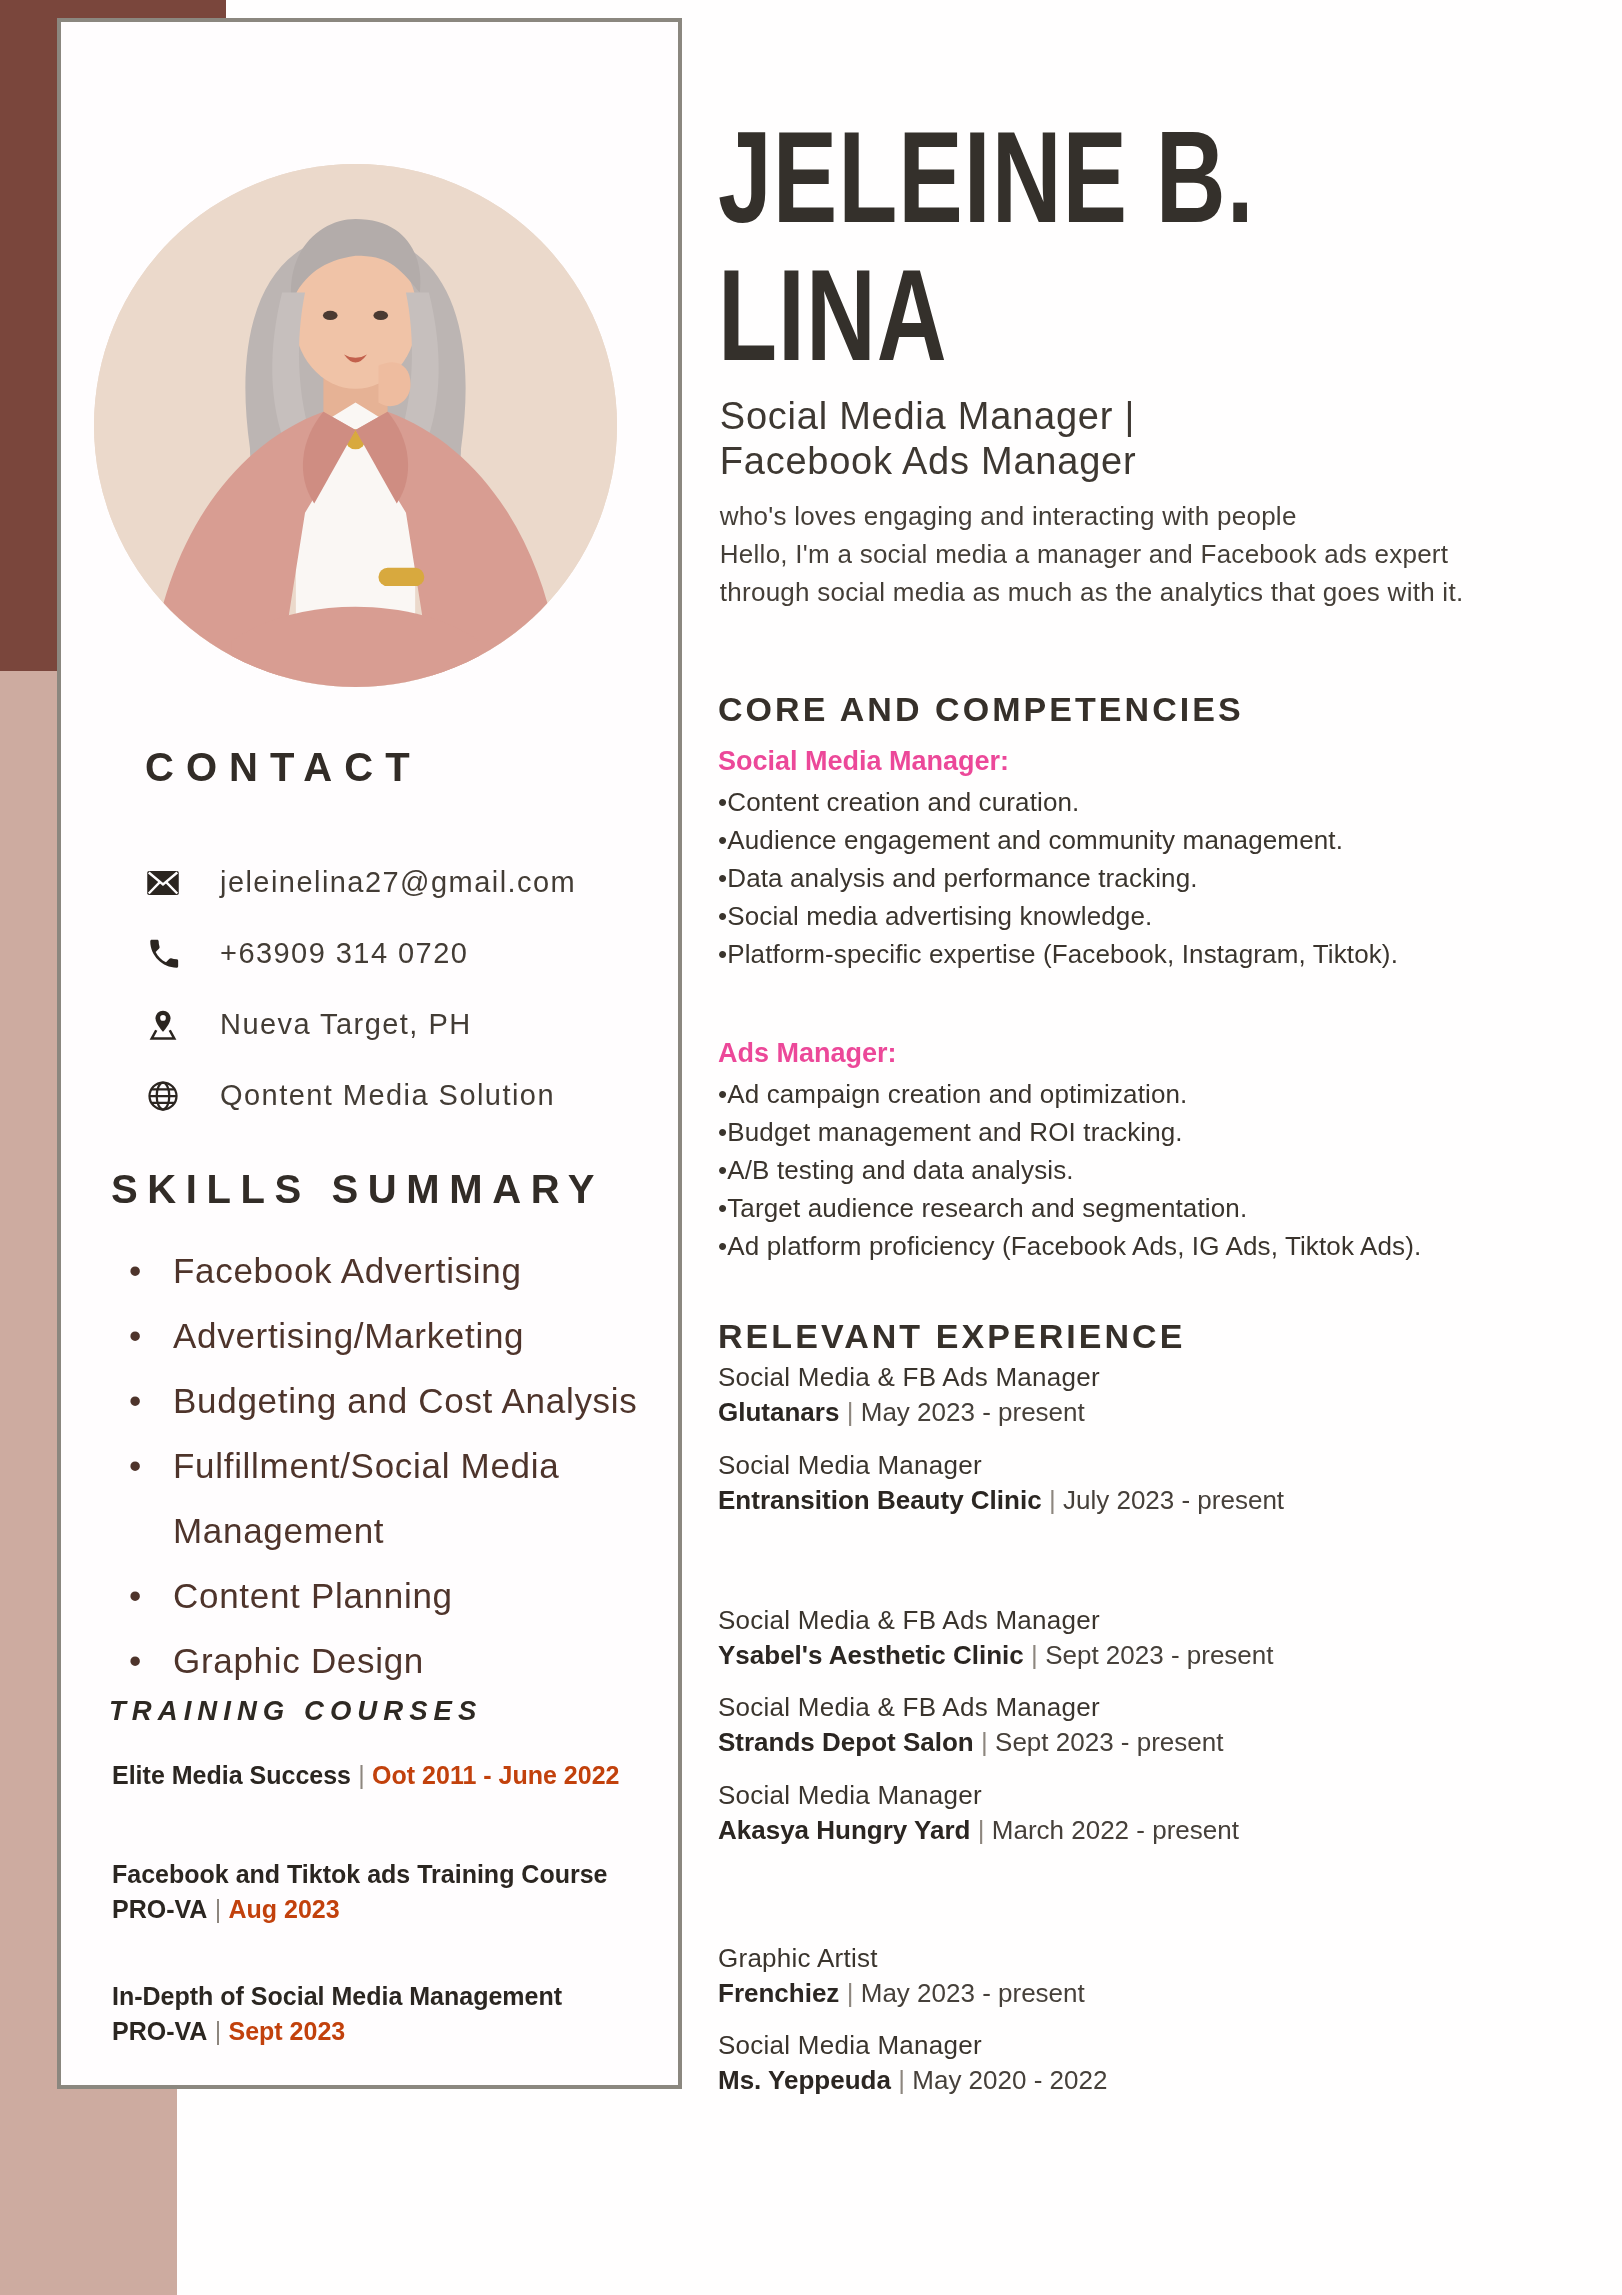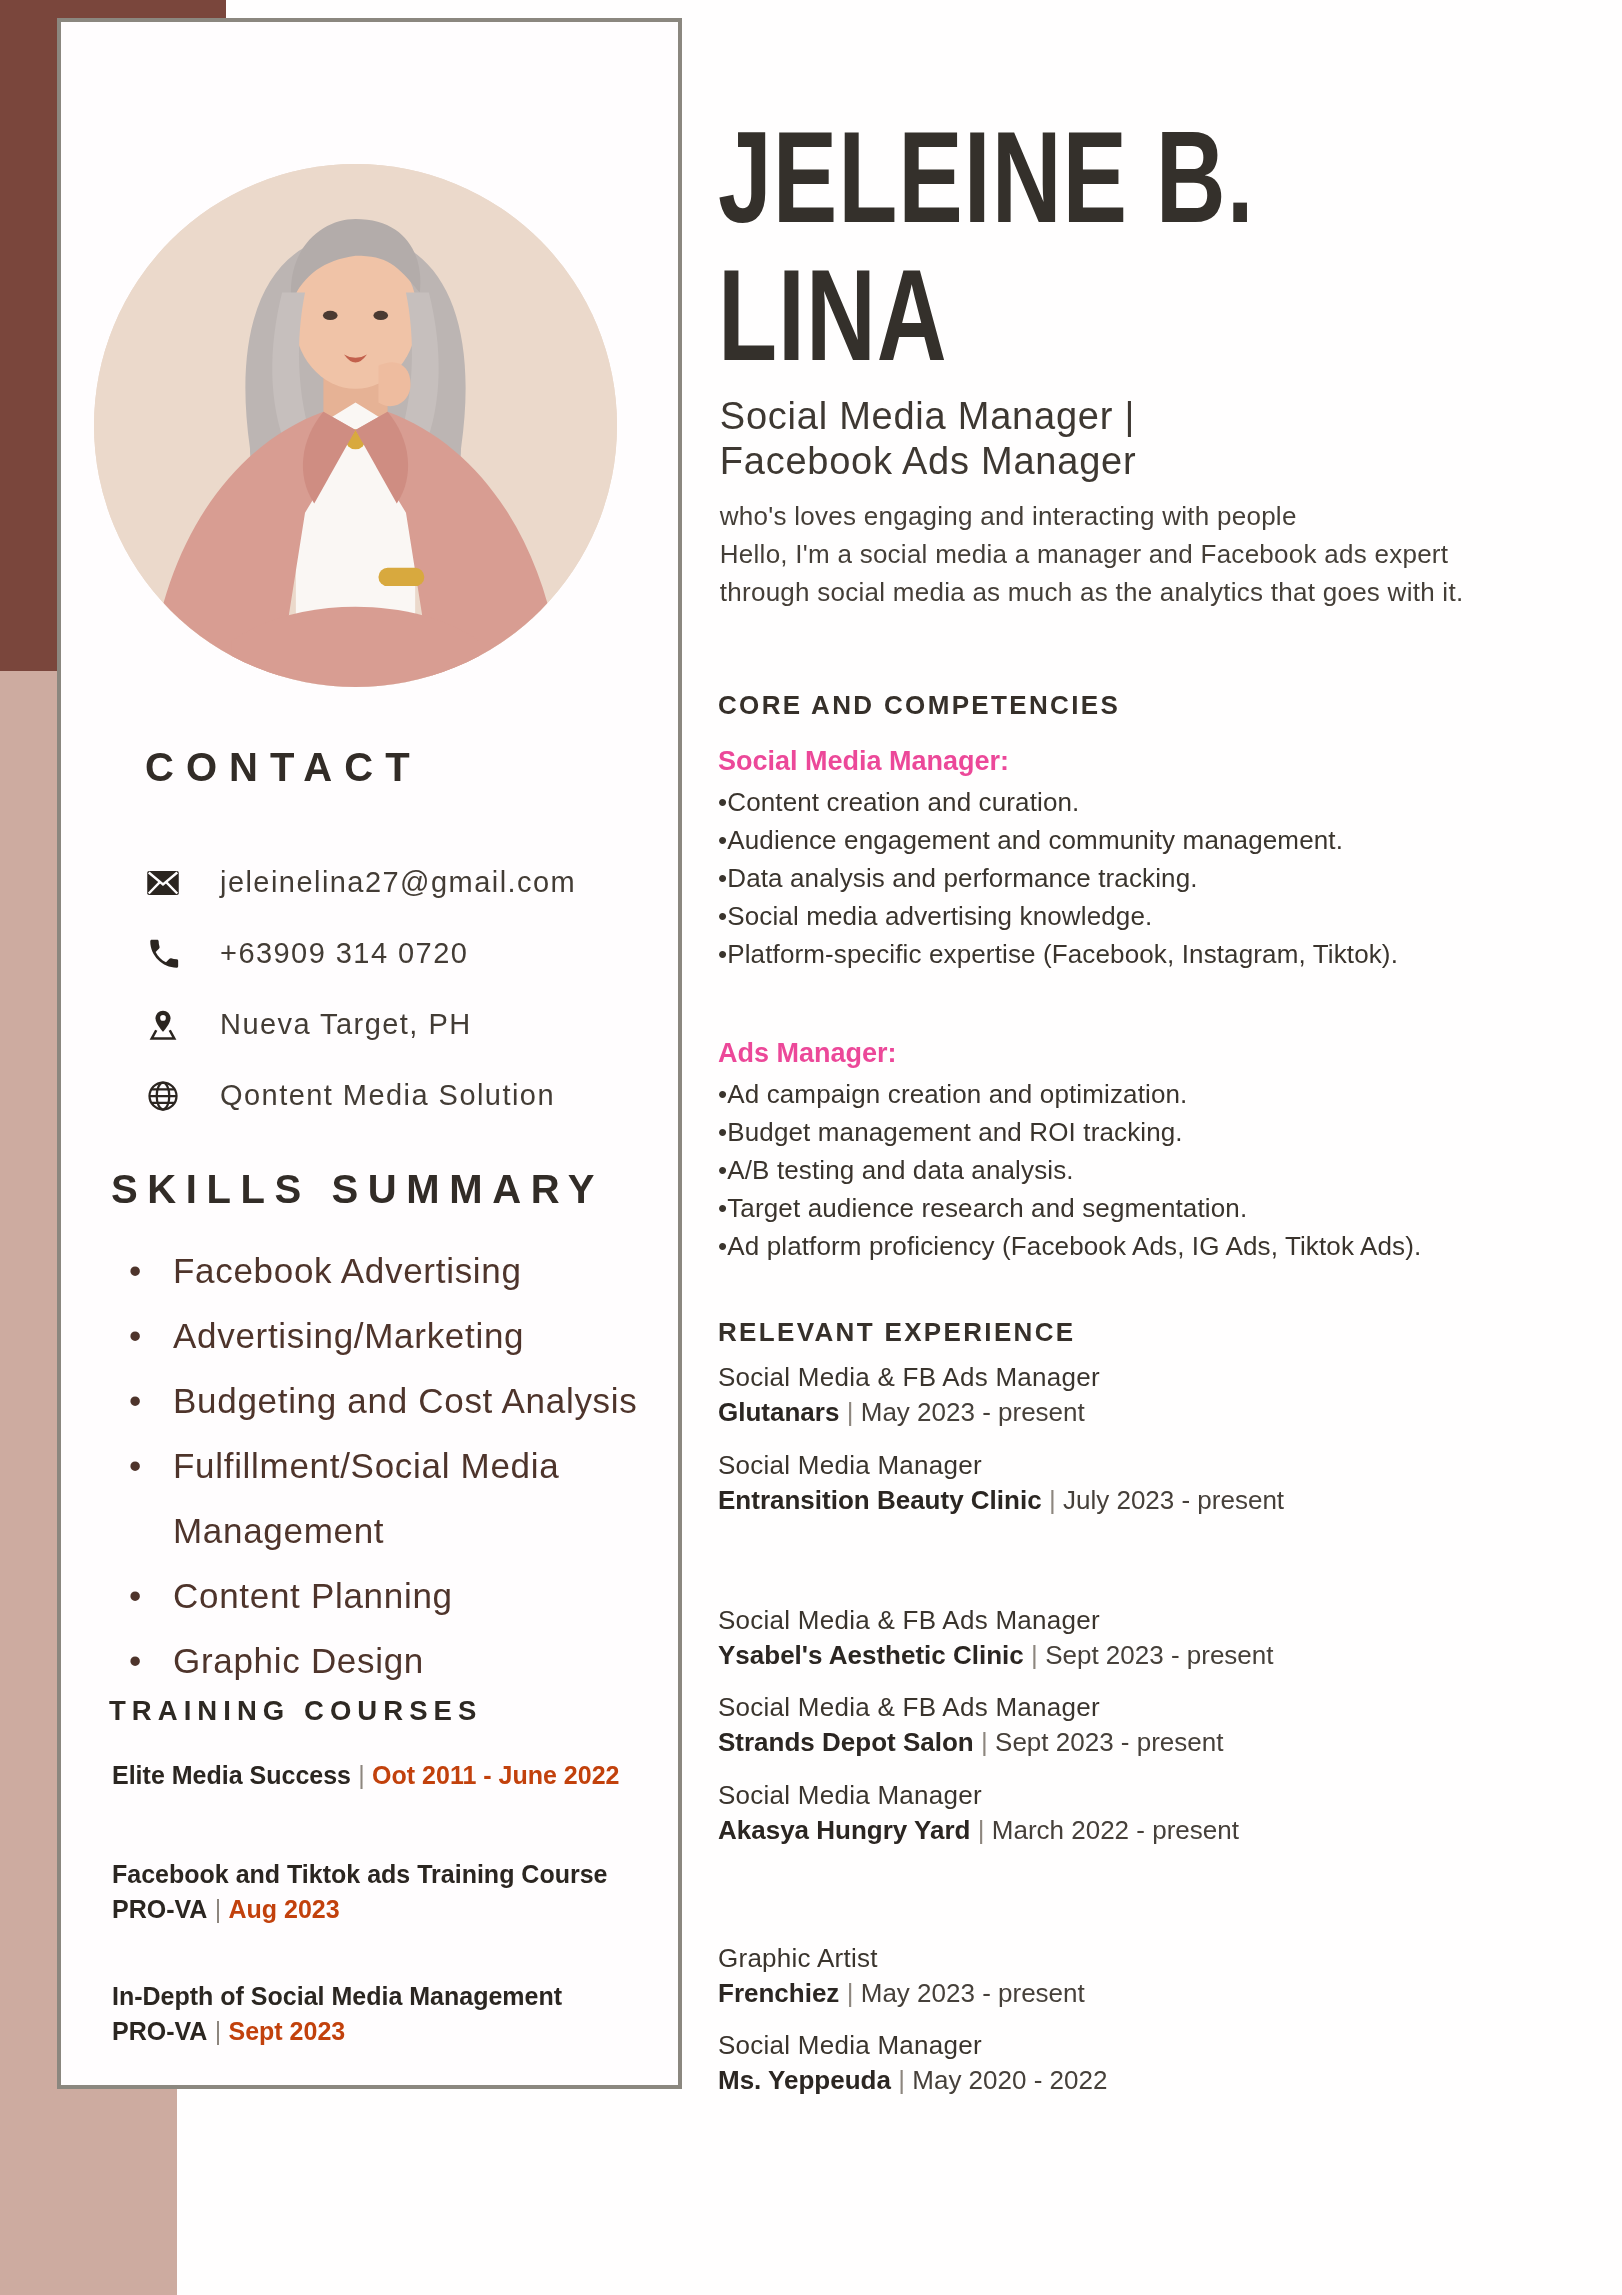--- a/index.html
+++ b/index.html
@@ -35,42 +35,42 @@
   .c-icon svg{width:36px;height:36px;display:block;}
   .c-text{font-size:29px;color:#433c35;letter-spacing:.05em;white-space:nowrap;}
 
   .skills-heading{top:1145px;left:50px;letter-spacing:.24em;}
   .skills-list{position:absolute;left:68px;top:1216px;width:546px;}
   .skill{display:flex;font-size:35px;line-height:65px;color:#4e342b;letter-spacing:.02em;}
   .sk-dot{flex:0 0 44px;color:#4e342b;}
 
   .train-heading{
     position:absolute;left:48px;top:1673px;
-    font-size:27.5px;font-weight:600;letter-spacing:.22em;color:#2e2923;white-space:nowrap;
+    font-size:27.5px;font-weight:600;letter-spacing:.22em;color:#2e2923;white-space:nowrap;font-style:italic;
   }
   .train-entry{position:absolute;left:51px;width:569px;}
   .t1{top:1736px;} .t2{top:1835px;} .t3{top:1957px;}
   .train-entry div{font-size:25px;line-height:35px;white-space:nowrap;}
   .tr-title,.tr-org{font-weight:700;color:#2b2621;}
   .tr-sep{color:#8d867e;padding:0 7.3px;font-weight:400;}
   .tr-date{font-weight:700;color:#c2410c;}
 
   
   .main-col{position:absolute;left:718px;top:0;width:886px;}
   .name{
     position:absolute;top:108px;left:0;width:1217px;
     font-size:129px;line-height:138px;font-weight:600;color:#34302b;letter-spacing:.01em;
     transform:scaleX(.75);transform-origin:0 0;white-space:nowrap;
   }
   .subtitle{position:absolute;top:394px;left:1.8px;font-size:38px;line-height:45px;color:#3e3832;letter-spacing:.02em;}
   .intro{position:absolute;top:497px;left:1.8px;font-size:26px;line-height:38px;color:#443e37;letter-spacing:.01em;white-space:nowrap;}
 
   .main-heading{
     position:absolute;left:0;
-    font-size:26px;font-weight:600;letter-spacing:.09em;color:#36302a;white-space:nowrap;
+    font-size:34px;font-weight:600;letter-spacing:.09em;color:#36302a;white-space:nowrap;
   }
   .core-heading{top:690px;}
   .xp-heading{top:1317px;}
 
   .comp-group{position:absolute;left:0;width:886px;}
   .g1{top:745px;} .g2{top:1037px;}
   .group-title{font-size:27px;font-weight:700;color:#ec4899;line-height:32px;margin-bottom:6.4px;}
   .g-bullet{font-size:26px;line-height:38px;color:#3a342d;white-space:nowrap;letter-spacing:.005em;}
 
   .xp-entry{position:absolute;left:0;width:886px;}

